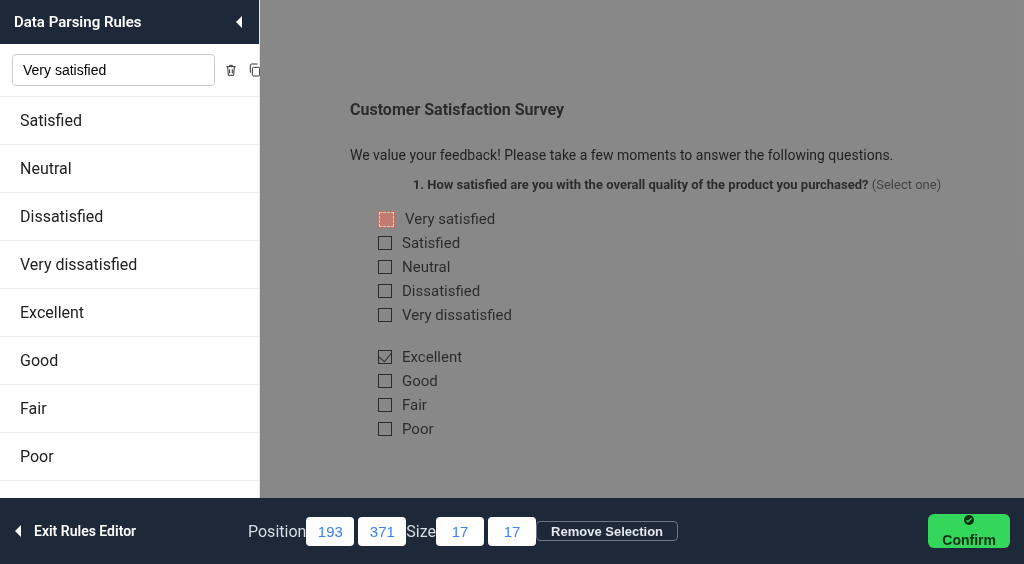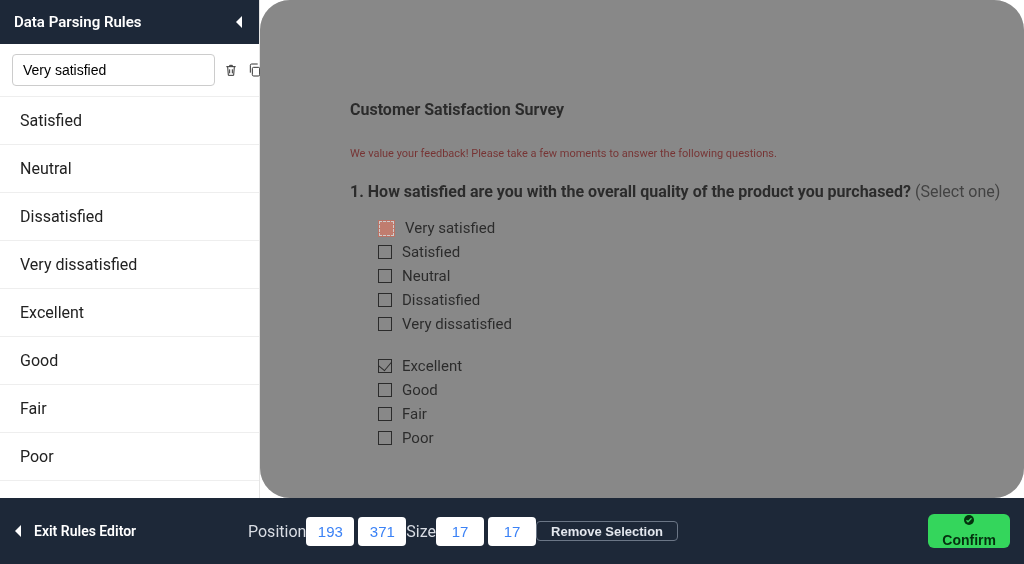--- a/index.html
+++ b/index.html
@@ -10,26 +10,26 @@
   .sidebar-header { background: #1d2838; color: #fff; height: 44px; display: flex; align-items: center; justify-content: space-between; padding: 0 14px; font-size: 15px; font-weight: 600; }
   .sidebar-header .collapse { display:flex; align-items:center; justify-content:center; cursor: pointer; }
   .sidebar-header svg { width: 10px; height: 14px; fill: #fff; }
   .rule-editor { padding: 10px 12px; display: flex; align-items: center; gap: 8px; border-bottom: 1px solid #eee; }
   .rule-editor input { flex: 1; height: 32px; padding: 0 10px; border: 1px solid #ccc; border-radius: 4px; font-size: 14px; }
   .rule-editor .icon-btn { width: 20px; height: 20px; display:flex; align-items:center; justify-content:center; cursor:pointer; color:#333; }
   .rule-editor svg { width: 16px; height: 16px; stroke: #333; fill: none; stroke-width: 1.5; }
   .rules-list { flex: 1; overflow-y: auto; }
   .rule-item { padding: 14px 20px; font-size: 16px; color: #222; border-bottom: 1px solid #eee; cursor: pointer; }
   .rule-item.cut { color: #999; }
-  .doc-pane { flex: 1; background: #9a9a9a; position: relative; overflow: hidden; border-radius: 30px; }
+  .doc-pane { flex: 1; background: #9a9a9a; position: relative; overflow: hidden; }
   .doc-overlay { position:absolute; inset:0; background: rgba(100,100,100,0.32); pointer-events:none; }
   .doc-content { position: relative; padding: 100px 20px 20px 90px; color: #111; }
   .doc-title { font-weight: 700; font-size: 16px; margin-bottom: 28px; color:#111; }
-  .doc-intro { font-size: 11px; margin-bottom: 22px; color:#7f1d1d; }
-  .doc-q { font-size: 16px; margin-bottom: 18px; color:#111; }
+  .doc-intro { font-size: 14px; margin-bottom: 14px; color:#000000; }
+  .doc-q { font-size: 13px; margin-bottom: 18px; color:#111;text-align:center; }
   .doc-q b { font-weight:700; }
   .doc-q .hint { font-weight:400; color:#333; }
   .doc-options { margin-left: 28px; margin-bottom: 24px; }
   .doc-opt { display:flex; align-items:center; gap:10px; font-size:15px; margin-bottom:6px; color:#111; }
   .doc-box { width:14px; height:14px; display:inline-flex; align-items:center; justify-content:center; border:1.5px solid #111; position:relative; }
   .doc-box.highlight { width:17px; height:17px; border:1.5px solid #e47a66; background:#ec8a75; }
   .doc-box.highlight::after{ content:""; position:absolute; inset:0; border:1px dashed #fff; }
   .doc-box.checked::after { content:""; position:absolute; left:2px; top:-1px; width:7px; height:10px; border-right:1.5px solid #111; border-bottom:1.5px solid #111; transform: rotate(40deg); }
   .bottom-bar { height: 66px; background: #1d2838; display:flex; align-items:center; color:#cfd5df; padding: 0 14px; gap:14px; }
   .exit-btn { display:flex; align-items:center; gap:10px; color:#fff; font-size:14px; font-weight:600; cursor:pointer; width:220px; }

